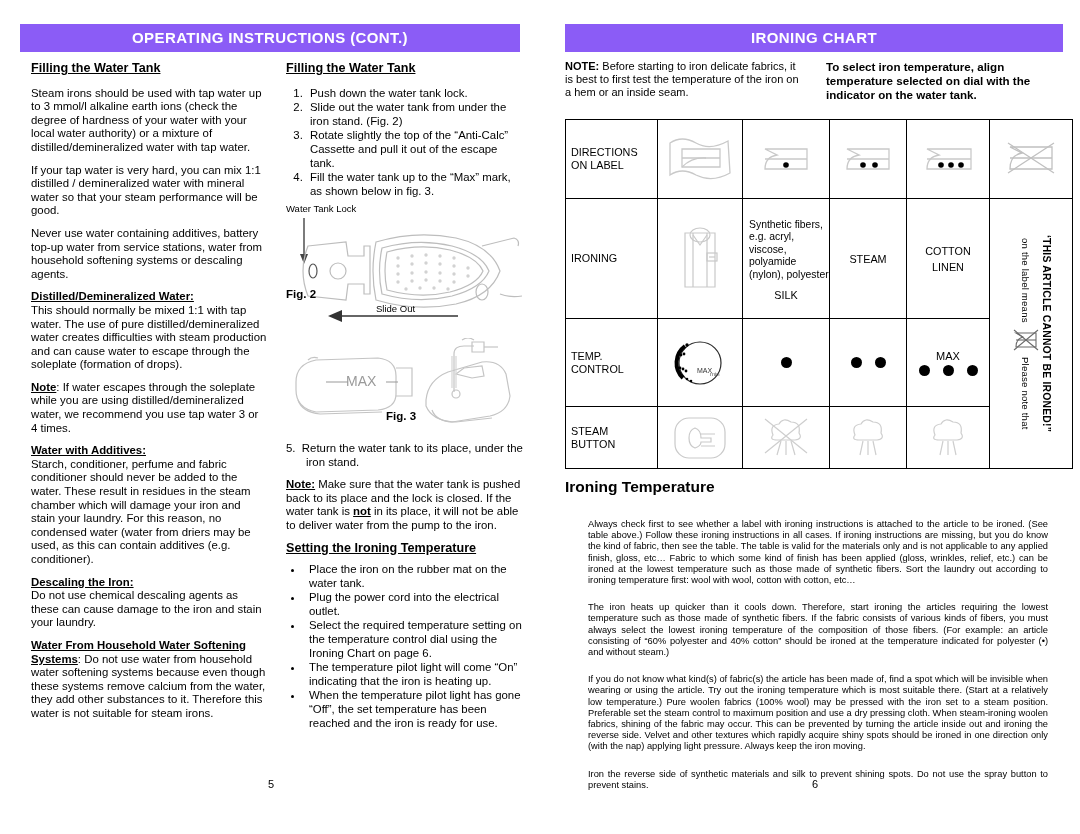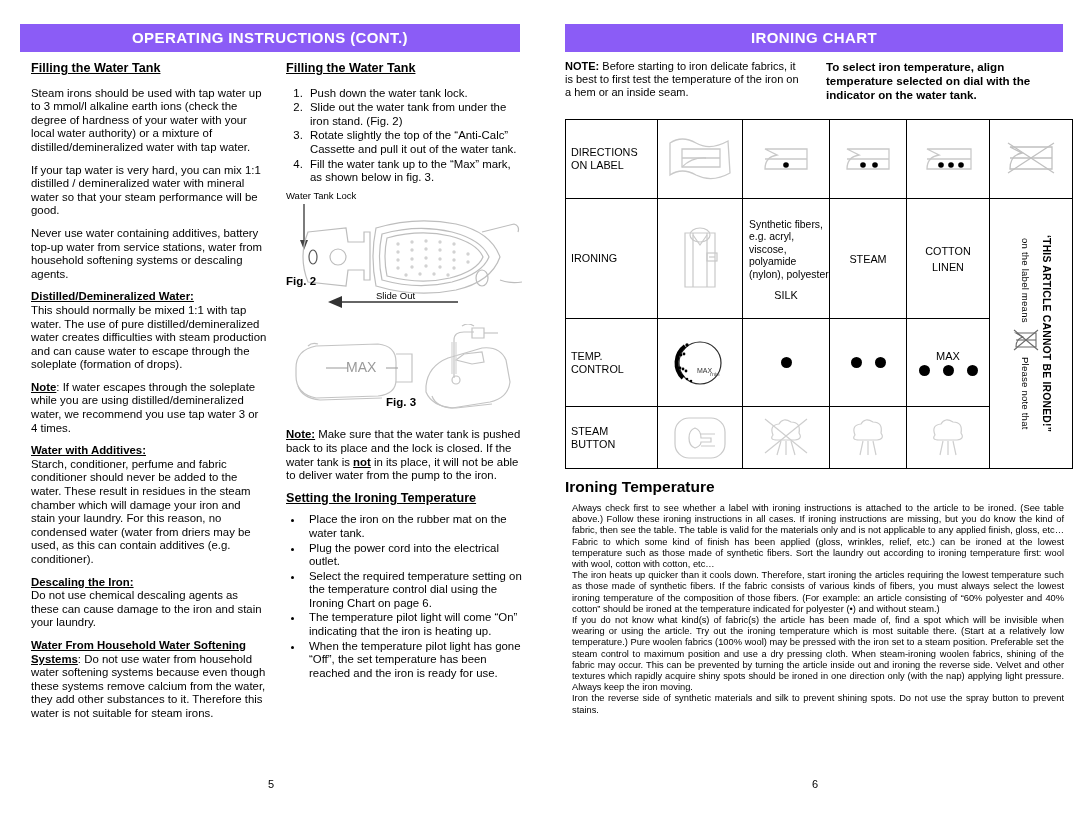--- a/index.html
+++ b/index.html
@@ -120,21 +120,21 @@
   .vert-icon { writing-mode: vertical-rl; }
 
   h2.itemp {
     position: absolute; left: 17px; top: 478px;
     margin: 0; font-size: 15.5px; font-weight: bold;
   }
   .itemp-body {
     position: absolute; left: 24px; top: 503px; width: 492px;
     font-size: 9.3px; line-height: 11.2px; text-align: justify;
   }
-  .itemp-body p { margin: 0; }
+  .itemp-body p { margin: 16px; }
 
   .pagenum { position: absolute; font-size: 11px; }
   .pagenum-l { left: 268px; top: 778px; }
   .pagenum-r { left: 812px; top: 778px; }
 
   svg { display: block; }
 </style>
 </head>
 <body>
 
@@ -162,21 +162,21 @@
 
     <p class="body"><span class="b u">Water From Household Water Softening Systems</span><span>: Do not use water from household water softening systems because even though these systems remove calcium from the water, they add other substances to it. Therefore this water is not suitable for steam irons.</span></p>
   </div>
 
   <div class="col col-b">
     <h3 class="sec">Filling the Water Tank</h3>
 
     <ol class="steps">
       <li>Push down the water tank lock.</li>
       <li>Slide out the water tank from under the iron stand. (Fig. 2)</li>
-      <li>Rotate slightly the top of the “Anti-Calc” Cassette and pull it out of the water tank.</li>
+      <li>Rotate slightly the top of the “Anti-Calc” Cassette and pull it out of the escape tank.</li>
       <li>Fill the water tank up to the “Max” mark, as shown below in fig. 3.</li>
     </ol>
 
     <div class="figwrap">
       <div style="font-size:9.5px;">Water Tank Lock</div>
       <svg width="237" height="112" viewBox="0 0 237 112">
         <g fill="none" stroke="#bdbdbd" stroke-width="1.2">
 
           <path d="M18 2 L18 42" stroke="#444" stroke-width="1.4"></path>
           <path d="M14 38 L18 48 L22 38 Z" fill="#444" stroke="none"></path>
@@ -256,20 +256,21 @@
 
           <path d="M166 18 L166 50 M170 18 L170 50" stroke="#d5d5d5"></path>
         </g>
         <text x="60" y="48" font-size="14" fill="#9a9a9a" font-family="'Liberation Sans',sans-serif">MAX</text>
       </svg>
       <div style="position:absolute; left:100px; top:72px;" class="figlabel">Fig. 3</div>
     </div>
 
     <div style="height:6px"></div>
 
+    <p class="body" style="padding-left:20px; text-indent:-20px;"><span>5.</span>&nbsp; <span>Return the water tank to its place, under the iron stand.</span></p>
 
     <p class="body"><span class="b u">Note:</span><span> Make sure that the water tank is pushed back to its place and the lock is closed.  If the water tank is </span><span class="b u">not</span><span> in its place, it will not be able to deliver water from the pump to the iron.</span></p>
 
     <h3 class="sec" style="margin-bottom:8px;">Setting the Ironing Temperature</h3>
 
     <ul class="bullets">
       <li>Place the iron on the rubber mat on the water tank.</li>
       <li>Plug the power cord into the electrical outlet.</li>
       <li>Select the required temperature setting on the temperature control dial using the Ironing Chart on page 6.</li>
       <li>The temperature pilot light will come “On” indicating that the iron is heating up.</li>

